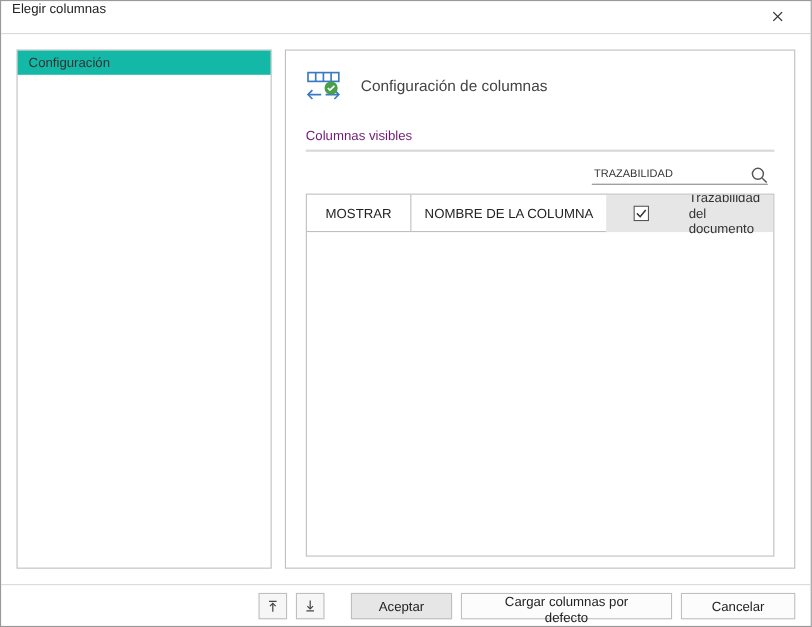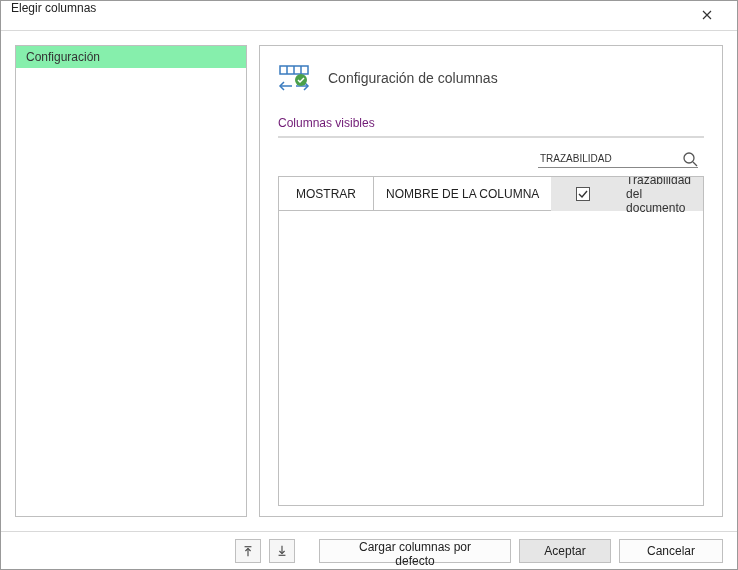--- a/index.html
+++ b/index.html
@@ -3,21 +3,21 @@
   <meta charset="utf-8">
   <style>
     * { box-sizing: border-box; margin: 0; padding: 0; font-family: "Segoe UI", Tahoma, sans-serif; font-size: 12px; }
     body { background: #fff; width: 738px; height: 570px; border: 1px solid #999; display: flex; flex-direction: column; }
     .titlebar { display: flex; align-items: flex-start; justify-content: space-between; height: 30px; padding: 0 8px 0 10px; border-bottom: 1px solid #d9d9d9; }
     .titlebar-title { color: #222; }
     .close-btn { width: 44px; height: 28px; display: flex; align-items: center; justify-content: center; background: transparent; border: none; cursor: pointer; }
     .close-btn svg { width: 10px; height: 10px; }
     .content { flex: 1; display: flex; gap: 12px; padding: 14px; }
     .left-panel { width: 232px; border: 1px solid #bfbfbf; display: flex; flex-direction: column; }
-    .left-item { height: 22px; line-height: 22px; padding: 0 10px; background: #86efac; color: #333; cursor: pointer; }
+    .left-item { height: 22px; line-height: 22px; padding: 0 10px; background: #14b8a6; color: #333; cursor: pointer; }
     .right-panel { flex: 1; border: 1px solid #bfbfbf; display: flex; flex-direction: column; padding: 16px 18px 10px 18px; }
     .rp-header { display: flex; align-items: center; gap: 18px; margin-bottom: 22px; }
     .rp-header-icon { width: 32px; height: 32px; }
     .rp-title { font-size: 14px; color: #444; }
     .section-label { color: #701a75; margin-bottom: 6px; }
     .section-bar { height: 2px; background: #d9d9d9; margin-bottom: 8px; }
     .search-row { display: flex; justify-content: flex-end; margin: 4px 6px 8px 0; }
     .search-box { display: flex; align-items: center; border-bottom: 1px solid #888; width: 160px; }
     .search-input { border: none; outline: none; font-size: 10px; padding: 3px 2px; flex: 1; color: #333; background: transparent; }
     .search-icon { width: 16px; height: 16px; margin-left: 4px; }
@@ -126,16 +126,16 @@
       </svg>
   </button>
   <button class="icon-btn">
     <svg viewBox="0 0 10 14">
         <line x1="1" y1="12" x2="9" y2="12" stroke="#444" stroke-width="1.3"></line>
         <line x1="5" y1="1" x2="5" y2="10" stroke="#444" stroke-width="1.3"></line>
         <path d="M2 7 L5 10 L8 7" fill="none" stroke="#444" stroke-width="1.3"></path>
       </svg>
   </button>
   <div class="spacer"></div>
+  <button class="btn primary accept">Aceptar</button>
   <button class="btn default-cols">Cargar columnas por defecto</button>
-  <button class="btn primary accept">Aceptar</button>
   <button class="btn cancel">Cancelar</button>
 </div>
 
 </body></html>

